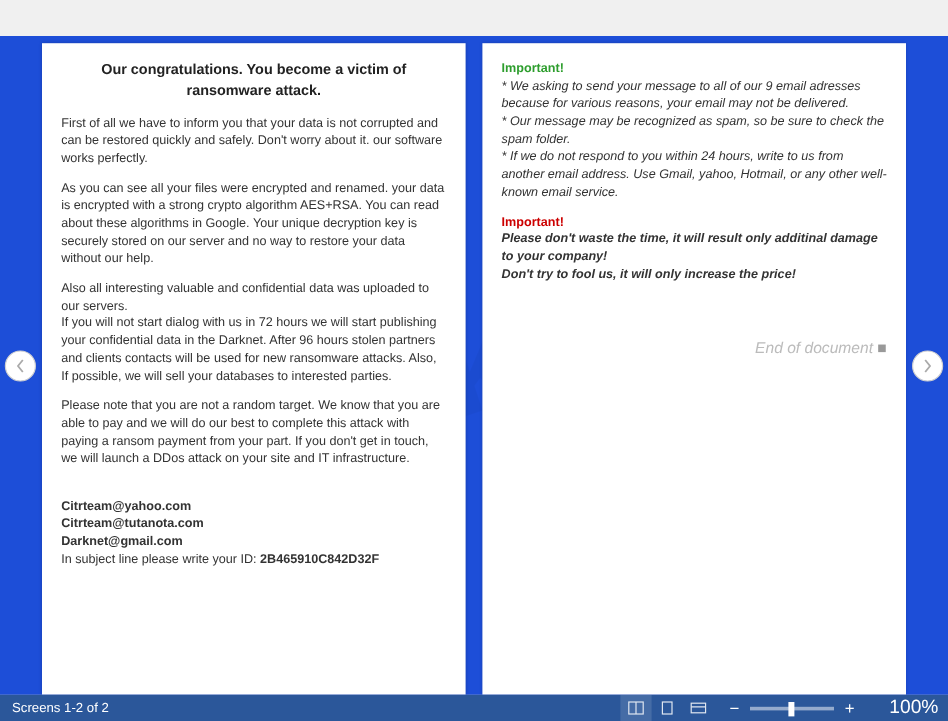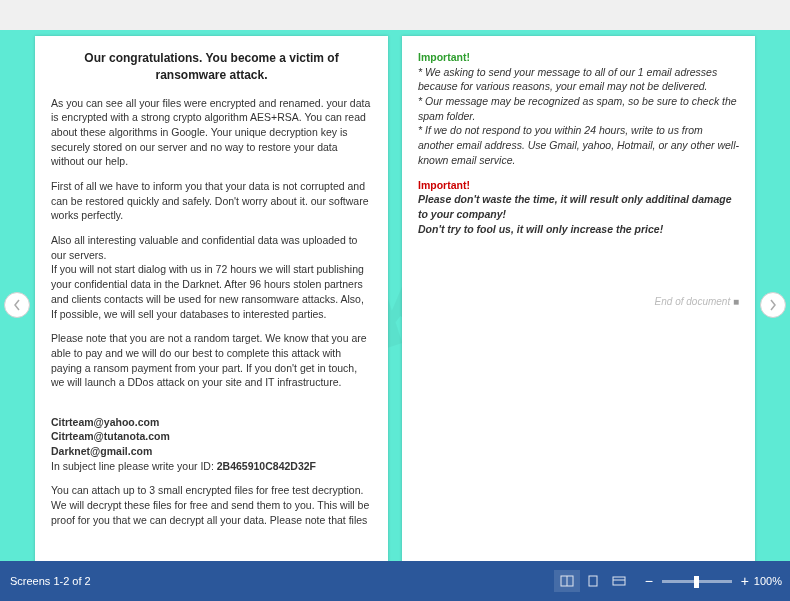--- a/index.html
+++ b/index.html
@@ -42,21 +42,21 @@
     justify-content: center;
     cursor: pointer;
   }
   .win-btn svg { pointer-events: none; }
   .doc-area {
     position: absolute;
     top: 30px;
     left: 0;
     right: 0;
     bottom: 22px;
-    background: #5eead4;
+    background: #1d4ed8;
     overflow: hidden;
     padding-left: 29px;
   }
   .page-nav {
     position: absolute;
     top: 50%;
     transform: translateY(-50%);
     width: 26px;
     height: 26px;
     border-radius: 50%;
@@ -97,35 +97,35 @@
     margin-bottom: 12px;
     color: #222;
   }
   .para { margin-bottom: 10px; }
   .bold { font-weight: bold; }
   .important-green { color: #2e9e2e; font-weight: bold; }
   .important-red { color: #c00; font-weight: bold; }
   .italic { font-style: italic; }
   .eod {
     text-align: right;
-    font-size: 10px;
+    font-size: 13px;
     color: #bbb;
-    margin-top: 44px;
+    margin-top: 30px;
     font-style: italic;
   }
   .eod::after {
     content: " ■";
     color: #999;
   }
   .statusbar {
     position: absolute;
     bottom: 0;
     left: 0;
     right: 0;
-    height: 40px;
+    height: 22px;
     background: #2b579a;
     color: #fff;
     display: flex;
     align-items: center;
     font-size: 11px;
   }
   .status-left { padding-left: 10px; }
   .status-right {
     margin-left: auto;
     display: flex;
@@ -162,21 +162,21 @@
     position: relative;
   }
   .slider-thumb {
     width: 5px;
     height: 12px;
     background: #fff;
     position: absolute;
     top: -4px;
     left: 32px;
   }
-  .zoom-pct { margin-left: 0; font-size: 11px; }
+  .zoom-pct { margin-left: 24px; font-size: 16px; }
   
   .wm {
     position: absolute;
     top: 50%; left: 50%;
     transform: translate(-50%,-50%) rotate(-18deg);
     font-size: 110px;
     font-weight: bold;
     color: rgba(0,0,0,.035);
     pointer-events: none;
     letter-spacing: 8px;
@@ -229,41 +229,40 @@
   <div class="page-nav right">
     <svg width="8" height="12" viewBox="0 0 8 12">
         <path d="M2 1l4 5-4 5" stroke="#aaa" stroke-width="1.5" fill="none"></path>
       </svg>
   </div>
 
   <div class="pages">
 
     <div class="page">
       <div class="doc-title">Our congratulations. You become a victim of ransomware attack.</div>
+      <div class="para">First of all we have to inform you that your data is not corrupted and can be restored quickly and safely. Don't worry about it. our software works perfectly.</div>
       <div class="para">As you can see all your files were encrypted and renamed. your data is encrypted with a strong crypto algorithm AES+RSA. You can read about these algorithms in Google. Your unique decryption key is securely stored on our server and no way to restore your data without our help.</div>
-      <div class="para">First of all we have to inform you that your data is not corrupted and can be restored quickly and safely. Don't worry about it. our software works perfectly.</div>
       <div class="para">
         <span>Also all interesting valuable and confidential data was uploaded to our servers.</span><br>
         <span>If you will not start dialog with us in 72 hours we will start publishing your confidential data in the Darknet. After 96 hours stolen partners and clients contacts will be used for new ransomware attacks. Also, If possible, we will sell your databases to interested parties.</span>
       </div>
       <div class="para">Please note that you are not a random target. We know that you are able to pay and we will do our best to complete this attack with paying a ransom payment from your part. If you don't get in touch, we will launch a DDos attack on your site and IT infrastructure.</div>
       <div class="para">
         <br>
         <span class="bold">Citrteam@yahoo.com</span><br>
         <span class="bold">Citrteam@tutanota.com</span><br>
         <span class="bold">Darknet@gmail.com</span><br>
         <span>In subject line please write your ID: </span><span class="bold">2B465910C842D32F</span>
       </div>
-      <div class="para">You can attach up to 3 small encrypted files for free test decryption. We will decrypt these files for free and send them to you. This will be proof for you that we can decrypt all your data. Please note that files</div>
     </div>
 
     <div class="page">
       <div class="para">
         <span class="important-green">Important!</span><br>
-        <span class="italic">* We asking to send your message to all of our 1 email adresses because for various reasons, your email may not be delivered.</span><br>
+        <span class="italic">* We asking to send your message to all of our 9 email adresses because for various reasons, your email may not be delivered.</span><br>
         <span class="italic">* Our message may be recognized as spam, so be sure to check the spam folder.</span><br>
         <span class="italic">* If we do not respond to you within 24 hours, write to us from another email address. Use Gmail, yahoo, Hotmail, or any other well-known email service.</span>
       </div>
       <div class="para">
         <span class="important-red">Important!</span><br>
         <span class="bold italic">Please don't waste the time, it will result only additinal damage to your company!</span><br>
         <span class="bold italic">Don't try to fool us, it will only increase the price!</span><br>
         <br>
       </div>
       <div class="eod">End of document</div>

